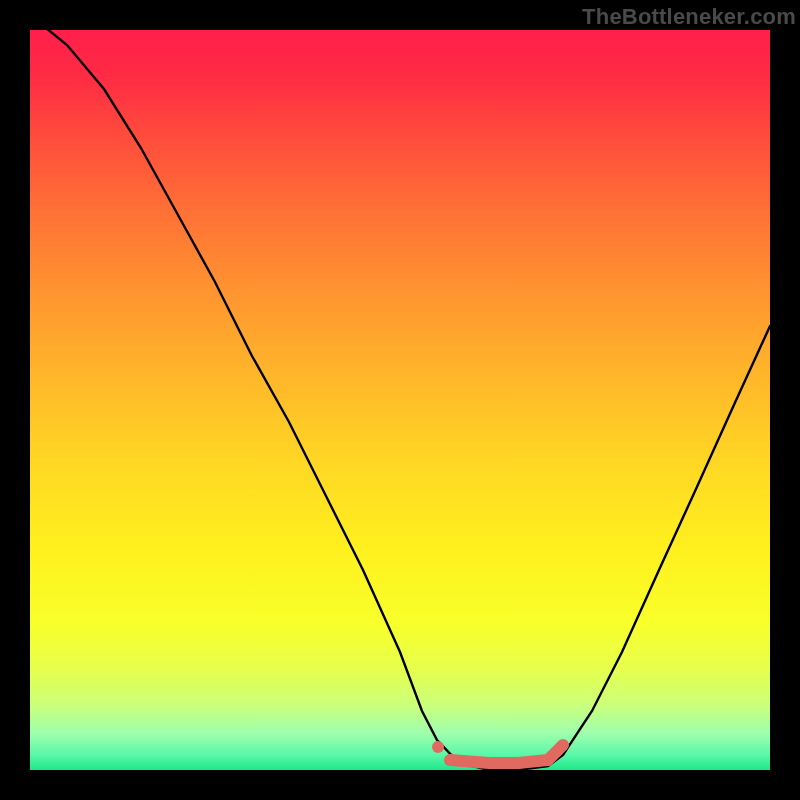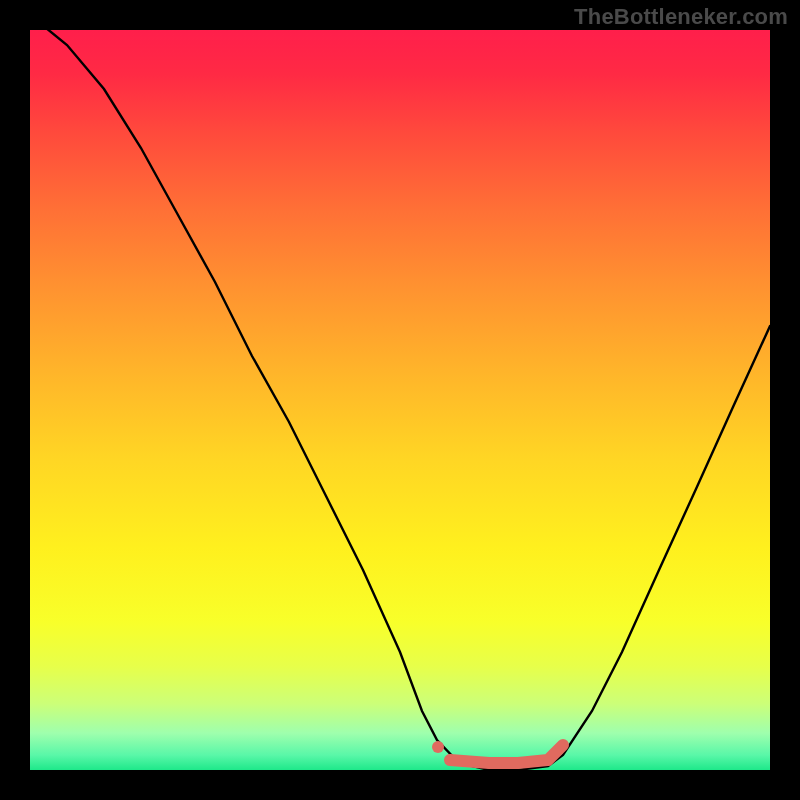--- a/index.html
+++ b/index.html
@@ -13,21 +13,21 @@
   }
   .frame {
     position: relative;
     width: 800px;
     height: 800px;
     background: #000;
   }
   .watermark {
     position: absolute;
     top: 4px;
-    right: 12px;
+    right: 4px;
     color: #4a4a4a;
     font-size: 22px;
     font-weight: 600;
     letter-spacing: 0.2px;
     z-index: 5;
   }
   .plot-area {
     position: absolute;
     left: 30px;
     top: 30px;

